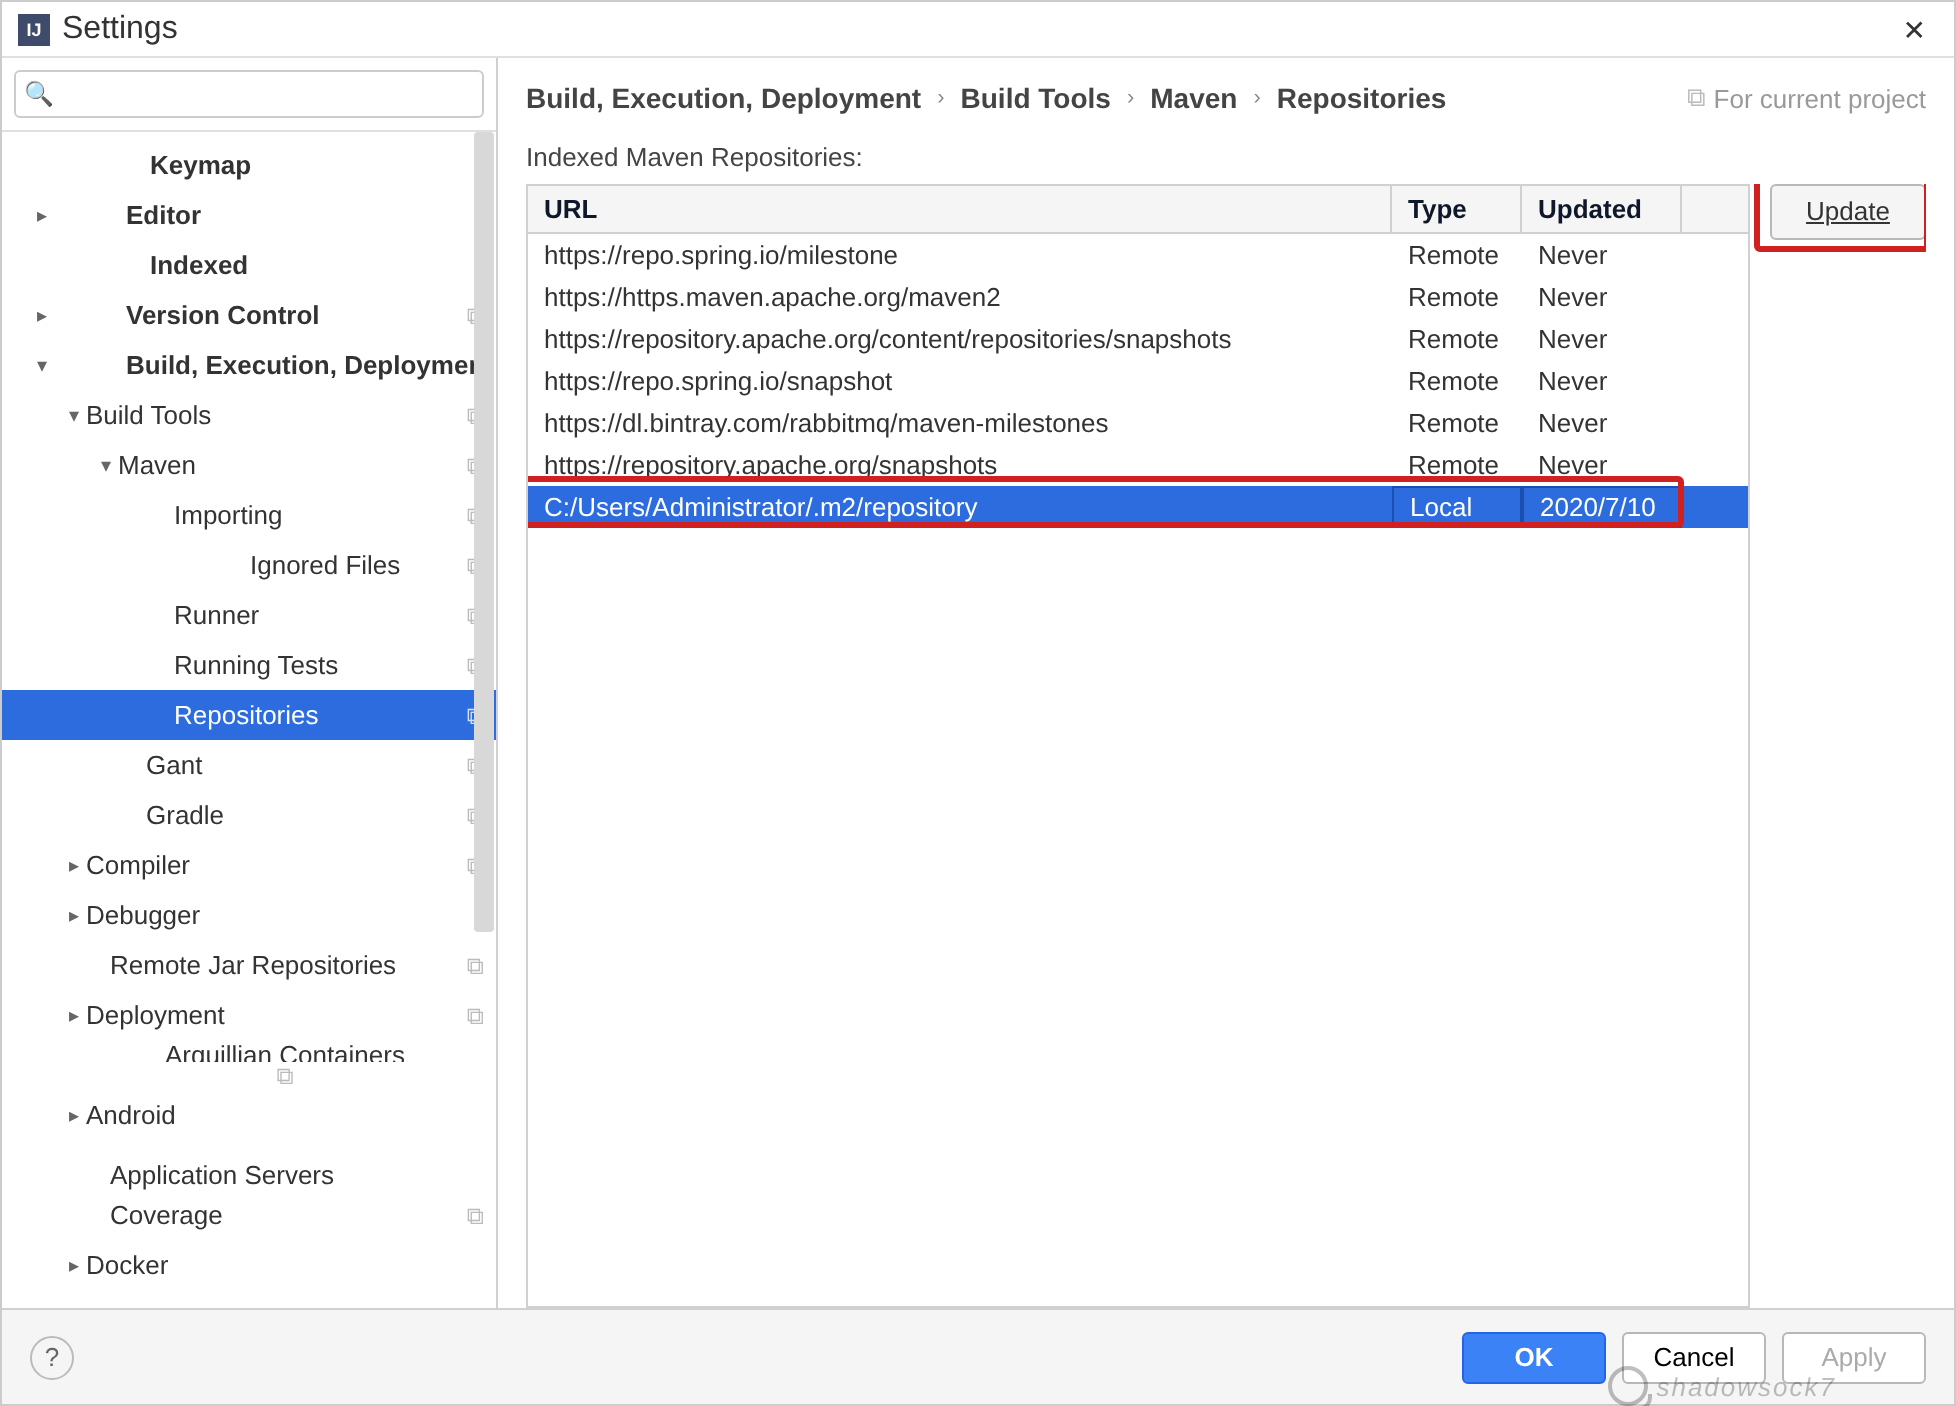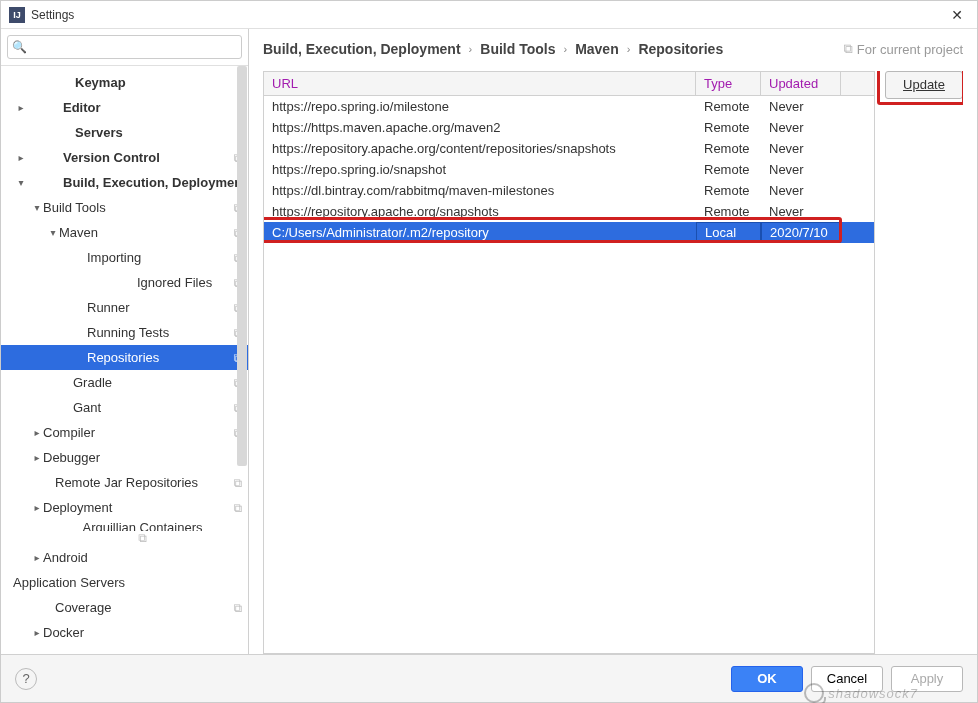--- a/index.html
+++ b/index.html
@@ -1,20 +1,20 @@
 <!DOCTYPE html>
 <html><head>
 <meta charset="utf-8">
 <style>
 * { box-sizing: border-box; margin: 0; padding: 0; font-family: "Segoe UI", Arial, sans-serif; font-size: 13px; }
 body { background: #fff; color: #333; width: 978px; height: 703px; overflow: hidden; position: relative; }
 .dialog { width: 978px; height: 703px; display: flex; flex-direction: column; border: 1px solid #ccc; }
 .titlebar { height: 28px; display: flex; align-items: center; padding: 0 8px; border-bottom: 1px solid #e0e0e0; }
 .titlebar .app-icon { width: 16px; height: 16px; background: #3e4b6b; color: #fff; font-size: 9px; font-weight: bold; display: flex; align-items: center; justify-content: center; margin-right: 6px; }
-.titlebar .title { flex: 1; font-size: 12px; color: #333; }
+.titlebar .title { flex: 1; font-size: 16px; color: #333; }
 .titlebar .close { font-size: 14px; color: #333; cursor: pointer; padding: 2px 6px; }
 .body { flex: 1; display: flex; overflow: hidden; }
 .sidebar { width: 248px; border-right: 1px solid #d0d0d0; display: flex; flex-direction: column; background: #fff; }
 .search-wrap { padding: 6px; border-bottom: 1px solid #e0e0e0; }
 .search-box { width: 100%; height: 24px; border: 1px solid #ccc; border-radius: 3px; display: flex; align-items: center; padding: 0 4px; }
 .search-box .mag { color: #999; font-size: 12px; margin-right: 3px; }
 .search-box input { border: none; outline: none; flex: 1; font-size: 12px; color: #999; background: transparent; }
 .tree { flex: 1; overflow-y: auto; overflow-x: hidden; padding: 4px 0; position: relative; }
 .tree-item { display: flex; align-items: center; height: 25px; cursor: pointer; padding-right: 6px; color: #333; }
 .tree-item .arrow { width: 12px; text-align: center; color: #666; font-size: 10px; }
@@ -28,21 +28,21 @@
 .content { flex: 1; display: flex; flex-direction: column; padding: 12px 14px 0 14px; overflow: hidden; }
 .breadcrumbs { display: flex; align-items: center; gap: 8px; margin-bottom: 14px; color: #444; }
 .breadcrumbs .crumb { font-weight: bold; font-size: 14px; }
 .breadcrumbs .sep { color: #888; font-size: 11px; }
 .project-scope { margin-left: auto; color: #999; font-size: 12px; display: flex; align-items: center; gap: 4px; }
 .project-scope .copy-icon { color: #bbb; }
 .section-label { color: #444; margin-bottom: 6px; }
 .table-area { flex: 1; display: flex; gap: 10px; overflow: hidden; }
 .table-container { flex: 1; border: 1px solid #d0d0d0; overflow: hidden; display: flex; flex-direction: column; }
 .table-header { display: flex; background: #f5f5f5; border-bottom: 1px solid #d0d0d0; height: 24px; }
-.table-header .th { padding: 3px 8px; border-right: 1px solid #d0d0d0; font-weight: normal; color: #a21caf; display: flex; align-items: center; }
+.table-header .th { padding: 3px 8px; border-right: 1px solid #d0d0d0; font-weight: bold; color: #0f172a; display: flex; align-items: center; }
 .col-url { flex: 1; }
 .col-type { width: 65px; }
 .col-updated { width: 80px; }
 .col-spacer { width: 33px; border-right: none !important; }
 .table-body { flex: 1; overflow: auto; background: #fff; position: relative; }
 .table-row { display: flex; height: 21px; align-items: center; color: #333; }
 .table-row .td { padding: 2px 8px; white-space: nowrap; overflow: hidden; }
 .table-row.selected { background: #2d6cdf; color: #fff; }
 .table-row.selected .td { position: relative; }
 .table-row.selected .col-type, .table-row.selected .col-updated { border: 1px solid #1a4fb0; }
@@ -85,21 +85,21 @@
       <div class="tree-item bold" style="padding-left: 26px;">
             <span class="arrow"></span>
             <span class="label">Keymap</span>
           </div>
           <div class="tree-item bold" style="padding-left: 14px;">
             <span class="arrow">▸</span>
             <span class="label">Editor</span>
           </div>
           <div class="tree-item bold" style="padding-left: 26px;">
             <span class="arrow"></span>
-            <span class="label">Servers</span>
+            <span class="label">Indexed</span>
           </div>
           <div class="tree-item bold" style="padding-left: 14px;">
             <span class="arrow">▸</span>
             <span class="label">Version Control</span>
             <span class="copy-icon">⧉</span>
           </div>
           <div class="tree-item bold" style="padding-left: 14px;">
             <span class="arrow">▾</span>
             <span class="label">Build, Execution, Deployment</span>
           </div>
@@ -111,21 +111,21 @@
           <div class="tree-item" style="padding-left: 46px;">
             <span class="arrow">▾</span>
             <span class="label">Maven</span>
             <span class="copy-icon">⧉</span>
           </div>
           <div class="tree-item" style="padding-left: 74px;">
             <span class="arrow"></span>
             <span class="label">Importing</span>
             <span class="copy-icon">⧉</span>
           </div>
-          <div class="tree-item" style="padding-left: 112px; margin-left: 12px;">
+          <div class="tree-item" style="padding-left: 112px;">
             <span class="arrow"></span>
             <span class="label">Ignored Files</span>
             <span class="copy-icon">⧉</span>
           </div>
           <div class="tree-item" style="padding-left: 74px;">
             <span class="arrow"></span>
             <span class="label">Runner</span>
             <span class="copy-icon">⧉</span>
           </div>
           <div class="tree-item" style="padding-left: 74px;">
@@ -133,28 +133,28 @@
             <span class="label">Running Tests</span>
             <span class="copy-icon">⧉</span>
           </div>
           <div class="tree-item selected" style="padding-left: 74px;">
             <span class="arrow"></span>
             <span class="label">Repositories</span>
             <span class="copy-icon">⧉</span>
           </div>
           <div class="tree-item" style="padding-left: 60px;">
             <span class="arrow"></span>
+            <span class="label">Gant</span>
+            <span class="copy-icon">⧉</span>
+          </div>
+          <div class="tree-item" style="padding-left: 60px;">
+            <span class="arrow"></span>
             <span class="label">Gradle</span>
             <span class="copy-icon">⧉</span>
           </div>
-          <div class="tree-item" style="padding-left: 60px;">
-            <span class="arrow"></span>
-            <span class="label">Gant</span>
-            <span class="copy-icon">⧉</span>
-          </div>
           <div class="tree-item" style="padding-left: 30px;">
             <span class="arrow">▸</span>
             <span class="label">Compiler</span>
             <span class="copy-icon">⧉</span>
           </div>
           <div class="tree-item" style="padding-left: 30px;">
             <span class="arrow">▸</span>
             <span class="label">Debugger</span>
           </div>
           <div class="tree-item" style="padding-left: 42px;">
@@ -169,21 +169,21 @@
           </div>
           <div class="tree-item" style="padding-left: 42px; flex-direction: column;">
             <span class="arrow"></span>
             <span class="label">Arquillian Containers</span>
             <span class="copy-icon">⧉</span>
           </div>
           <div class="tree-item" style="padding-left: 30px;">
             <span class="arrow">▸</span>
             <span class="label">Android</span>
           </div>
-          <div class="tree-item" style="">
+          <div class="tree-item" style="padding-left: 42px; align-items: flex-end;">
             <span class="arrow"></span>
             <span class="label">Application Servers</span>
           </div>
           <div class="tree-item" style="padding-left: 42px;">
             <span class="arrow"></span>
             <span class="label">Coverage</span>
             <span class="copy-icon">⧉</span>
           </div>
           <div class="tree-item" style="padding-left: 30px;">
             <span class="arrow">▸</span>
@@ -199,20 +199,21 @@
           <span class="crumb">Build Tools</span>
           <span class="sep">›</span>
           <span class="crumb">Maven</span>
           <span class="sep">›</span>
           <span class="crumb">Repositories</span>
           <div class="project-scope">
           <span class="copy-icon">⧉</span>
           <span>For current project</span>
         </div>
       </div>
+      <div class="section-label">Indexed Maven Repositories:</div>
 
       <div class="table-area">
         <div class="table-container" style="position:relative;">
           <div class="table-header">
             <div class="th col-url">URL</div>
             <div class="th col-type">Type</div>
             <div class="th col-updated">Updated</div>
             <div class="th col-spacer"></div>
           </div>
           <div class="table-body" id="table-body">

